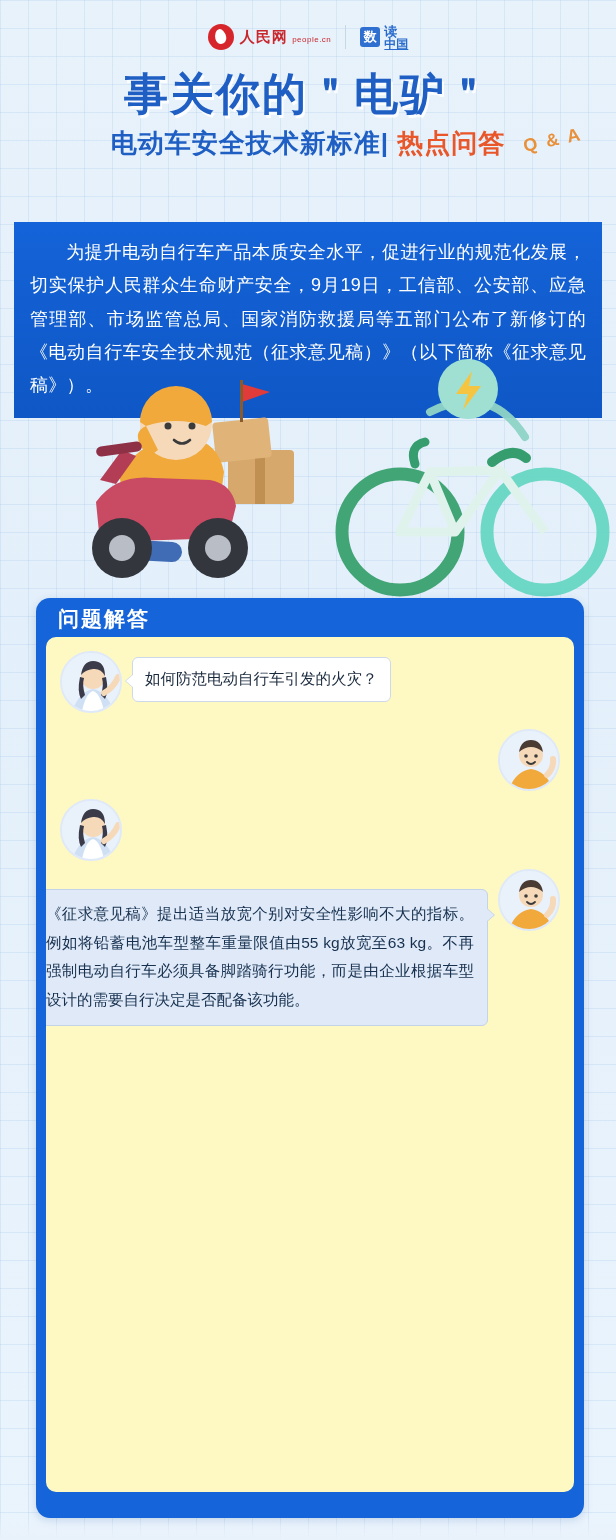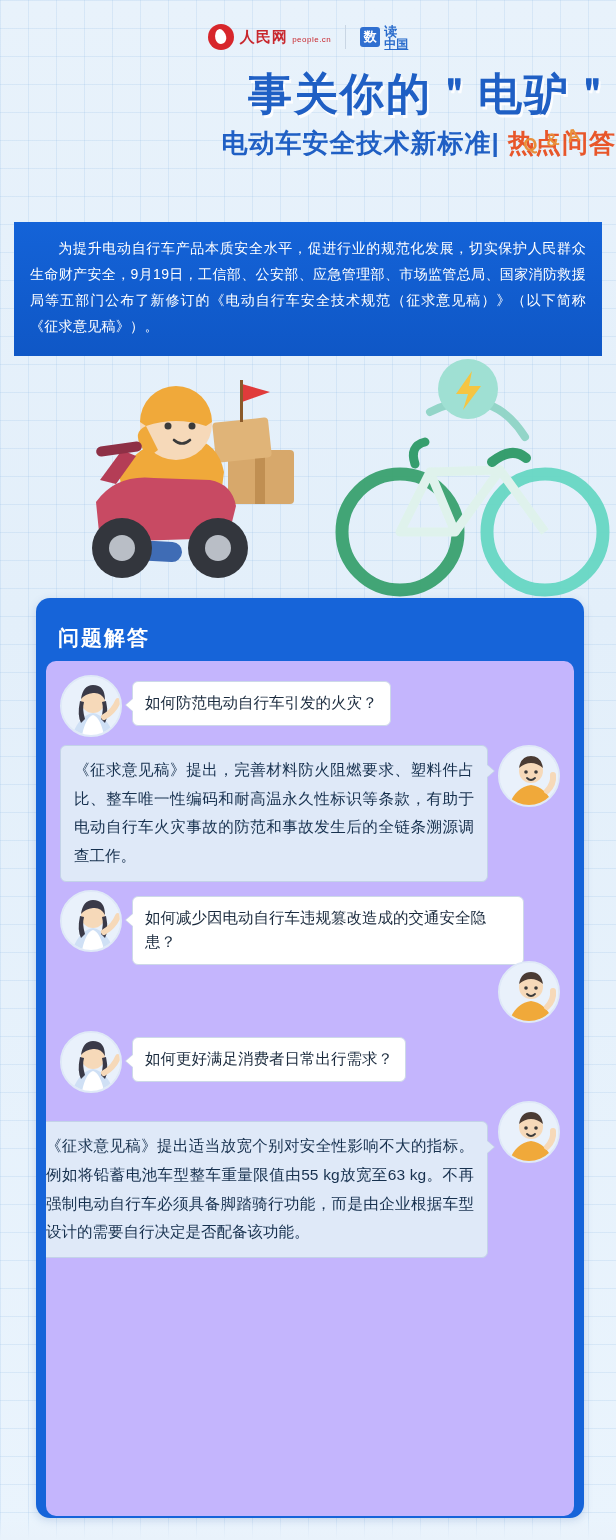--- a/index.html
+++ b/index.html
@@ -46,21 +46,21 @@
     border-radius: 3px;
   }
   .logo-shudu .sd {
     font-size: 13px; font-weight: bold; color: #2a6ccc; line-height: 1.0;
   }
   .logo-shudu .sd small { display: block; font-size: 12px; color: #2a6ccc; text-decoration: underline; }
 
   
   .title-wrap {
     position: absolute; top: 68px; left: 0; width: 616px; height: 140px;
-    text-align: right;
+    text-align: center;
   }
   .title-main {
     font-size: 44px; font-weight: bold; color: #1f5fc4; letter-spacing: 2px;
     text-shadow: 2px 3px 0 rgba(255,255,255,0.85);
     line-height: 1.18;
   }
   .title-sub-row {
     margin-top: 6px;
     font-size: 26px; font-weight: bold; color: #1f5fc4; letter-spacing: 1px;
   }
@@ -69,43 +69,43 @@
     position: absolute; right: 34px; top: 62px;
     font-size: 18px; font-weight: bold; color: #e8903a;
     transform: rotate(-12deg); letter-spacing: 2px;
   }
 
   
   .intro {
     position: absolute; top: 222px; left: 14px; width: 588px;
     background: linear-gradient(180deg, #1463d8 0%, #0f57c6 100%);
     color: #fff; padding: 14px 16px 16px 16px;
-    font-size: 14px; line-height: 1.85; text-align: justify;
+    font-size: 18px; line-height: 1.85; text-align: justify;
     letter-spacing: .3px;
   }
   .intro .indent { display: inline-block; width: 2em; }
 
   
   .illus {
     position: absolute; top: 352px; left: 0; width: 616px; height: 250px;
   }
 
   
   .qa-panel {
     position: absolute; top: 598px; left: 36px; width: 548px; height: 920px;
     background: #1664d9; border-radius: 14px;
     box-shadow: 0 3px 10px rgba(20,70,150,.18);
   }
   .qa-title {
-    position: absolute; top: 26px; left: 22px;
+    position: absolute; top: 7px; left: 22px;
     font-size: 21px; font-weight: bold; color: #fff; letter-spacing: 2px;
   }
   .qa-inner {
-    position: absolute; top: 63px; left: 10px; width: 528px; height: 855px;
-    background: #c4b5fd; border-radius: 10px;
+    position: absolute; top: 39px; left: 10px; width: 528px; height: 855px;
+    background: #fef9c3; border-radius: 10px;
     padding: 14px 14px 10px 14px;
     overflow: hidden;
   }
 
   .qa-block { position: relative; margin-bottom: 8px; }
   .row-q { position: relative; display: flex; align-items: flex-start; gap: 10px; min-height: 74px; }
   .avatar {
     width: 62px; height: 62px; border-radius: 50%;
     border: 2px solid #dfe9f7; background: #eaf1fb; flex: 0 0 62px;
     position: relative; overflow: hidden;
@@ -254,53 +254,23 @@
               <path d="M20 58 q4 -18 11 -20 q7 2 11 20 z" fill="#fff"></path>
               <circle cx="31" cy="24" r="12" fill="#f6d9b9"></circle>
               <path d="M19 22 q2 -14 12 -14 q12 0 12 15 q-4 -8 -12 -7 q-8 1 -12 6 z" fill="#3a3a48"></path>
               <path d="M18 24 q-3 14 1 22 l4 -4 q-3 -10 -1 -17 z" fill="#3a3a48"></path>
               <path d="M44 24 q3 14 -1 22 l-4 -4 q3 -10 1 -17 z" fill="#3a3a48"></path>
               <path d="M42 40 q10 -6 14 -16" stroke="#f6d9b9" stroke-width="6" fill="none" stroke-linecap="round"></path>
             </svg>
           </div>
           <div class="bubble-q">如何防范电动自行车引发的火灾？</div>
         </div>
-        <div class="row-a">
-          <div class="bubble-a">《征求意见稿》提出，完善材料防火阻燃要求、塑料件占比、整车唯一性编码和耐高温永久性标识等条款，有助于电动自行车火灾事故的防范和事故发生后的全链条溯源调查工作。</div>
-          <div class="avatar avatar-m">
-            <svg width="62" height="62" viewBox="0 0 62 62" xmlns="http://www.w3.org/2000/svg">
-              <rect width="62" height="62" fill="#e9f1fb"></rect>
-              <path d="M9 58 q7 -18 22 -20 q15 2 22 20 z" fill="#f0a93a"></path>
-              <circle cx="31" cy="24" r="12" fill="#f6d9b9"></circle>
-              <path d="M19 21 q2 -12 12 -12 q10 0 12 12 q-6 -5 -12 -5 q-6 0 -12 5 z" fill="#4a3b33"></path>
-              <circle cx="26" cy="25" r="1.8" fill="#3b3b3b"></circle>
-              <circle cx="36" cy="25" r="1.8" fill="#3b3b3b"></circle>
-              <path d="M27 31 q4 4 8 0" stroke="#3b3b3b" stroke-width="1.8" fill="none" stroke-linecap="round"></path>
-              <path d="M47 44 q7 -7 6 -16" stroke="#f6d9b9" stroke-width="6" fill="none" stroke-linecap="round"></path>
-            </svg>
-          </div>
-        </div>
       </div>
 
       <div class="qa-block">
-        <div class="row-q">
-          <div class="avatar">
-            <svg width="62" height="62" viewBox="0 0 62 62" xmlns="http://www.w3.org/2000/svg">
-              <rect width="62" height="62" fill="#e9f1fb"></rect>
-              <path d="M10 58 q8 -20 21 -22 q13 2 21 22 z" fill="#cfe0f5"></path>
-              <path d="M20 58 q4 -18 11 -20 q7 2 11 20 z" fill="#fff"></path>
-              <circle cx="31" cy="24" r="12" fill="#f6d9b9"></circle>
-              <path d="M19 22 q2 -14 12 -14 q12 0 12 15 q-4 -8 -12 -7 q-8 1 -12 6 z" fill="#3a3a48"></path>
-              <path d="M18 24 q-3 14 1 22 l4 -4 q-3 -10 -1 -17 z" fill="#3a3a48"></path>
-              <path d="M44 24 q3 14 -1 22 l-4 -4 q3 -10 1 -17 z" fill="#3a3a48"></path>
-              <path d="M42 40 q10 -6 14 -16" stroke="#f6d9b9" stroke-width="6" fill="none" stroke-linecap="round"></path>
-            </svg>
-          </div>
-          <div class="bubble-q">如何减少因电动自行车违规篡改造成的交通安全隐患？</div>
-        </div>
         <div class="row-a">
           <div class="avatar avatar-m">
             <svg width="62" height="62" viewBox="0 0 62 62" xmlns="http://www.w3.org/2000/svg">
               <rect width="62" height="62" fill="#e9f1fb"></rect>
               <path d="M9 58 q7 -18 22 -20 q15 2 22 20 z" fill="#f0a93a"></path>
               <circle cx="31" cy="24" r="12" fill="#f6d9b9"></circle>
               <path d="M19 21 q2 -12 12 -12 q10 0 12 12 q-6 -5 -12 -5 q-6 0 -12 5 z" fill="#4a3b33"></path>
               <circle cx="26" cy="25" r="1.8" fill="#3b3b3b"></circle>
               <circle cx="36" cy="25" r="1.8" fill="#3b3b3b"></circle>
               <path d="M27 31 q4 4 8 0" stroke="#3b3b3b" stroke-width="1.8" fill="none" stroke-linecap="round"></path>
@@ -317,21 +287,20 @@
               <rect width="62" height="62" fill="#e9f1fb"></rect>
               <path d="M10 58 q8 -20 21 -22 q13 2 21 22 z" fill="#cfe0f5"></path>
               <path d="M20 58 q4 -18 11 -20 q7 2 11 20 z" fill="#fff"></path>
               <circle cx="31" cy="24" r="12" fill="#f6d9b9"></circle>
               <path d="M19 22 q2 -14 12 -14 q12 0 12 15 q-4 -8 -12 -7 q-8 1 -12 6 z" fill="#3a3a48"></path>
               <path d="M18 24 q-3 14 1 22 l4 -4 q-3 -10 -1 -17 z" fill="#3a3a48"></path>
               <path d="M44 24 q3 14 -1 22 l-4 -4 q3 -10 1 -17 z" fill="#3a3a48"></path>
               <path d="M42 40 q10 -6 14 -16" stroke="#f6d9b9" stroke-width="6" fill="none" stroke-linecap="round"></path>
             </svg>
           </div>
-          <div class="bubble-q">如何更好满足消费者日常出行需求？</div>
         </div>
         <div class="row-a">
           <div class="bubble-a">《征求意见稿》提出适当放宽个别对安全性影响不大的指标。例如将铅蓄电池车型整车重量限值由55 kg放宽至63 kg。不再强制电动自行车必须具备脚踏骑行功能，而是由企业根据车型设计的需要自行决定是否配备该功能。</div>
           <div class="avatar avatar-m">
             <svg width="62" height="62" viewBox="0 0 62 62" xmlns="http://www.w3.org/2000/svg">
               <rect width="62" height="62" fill="#e9f1fb"></rect>
               <path d="M9 58 q7 -18 22 -20 q15 2 22 20 z" fill="#f0a93a"></path>
               <circle cx="31" cy="24" r="12" fill="#f6d9b9"></circle>
               <path d="M19 21 q2 -12 12 -12 q10 0 12 12 q-6 -5 -12 -5 q-6 0 -12 5 z" fill="#4a3b33"></path>
               <circle cx="26" cy="25" r="1.8" fill="#3b3b3b"></circle>

